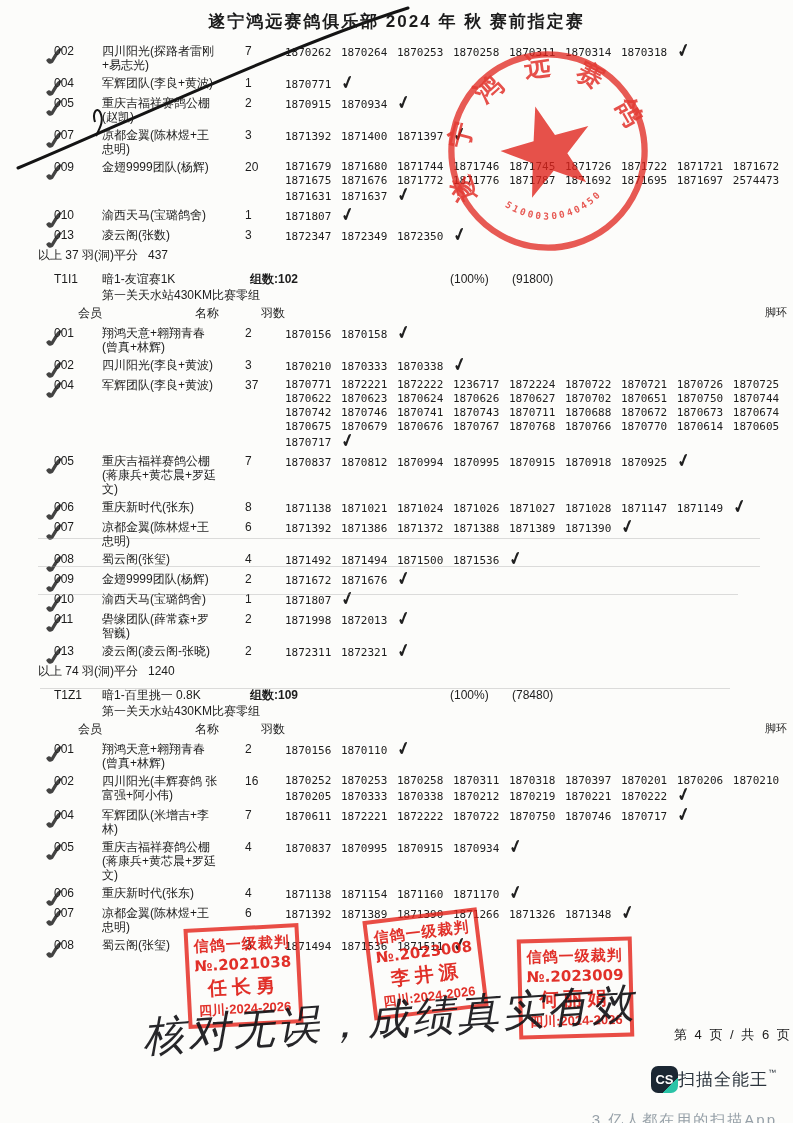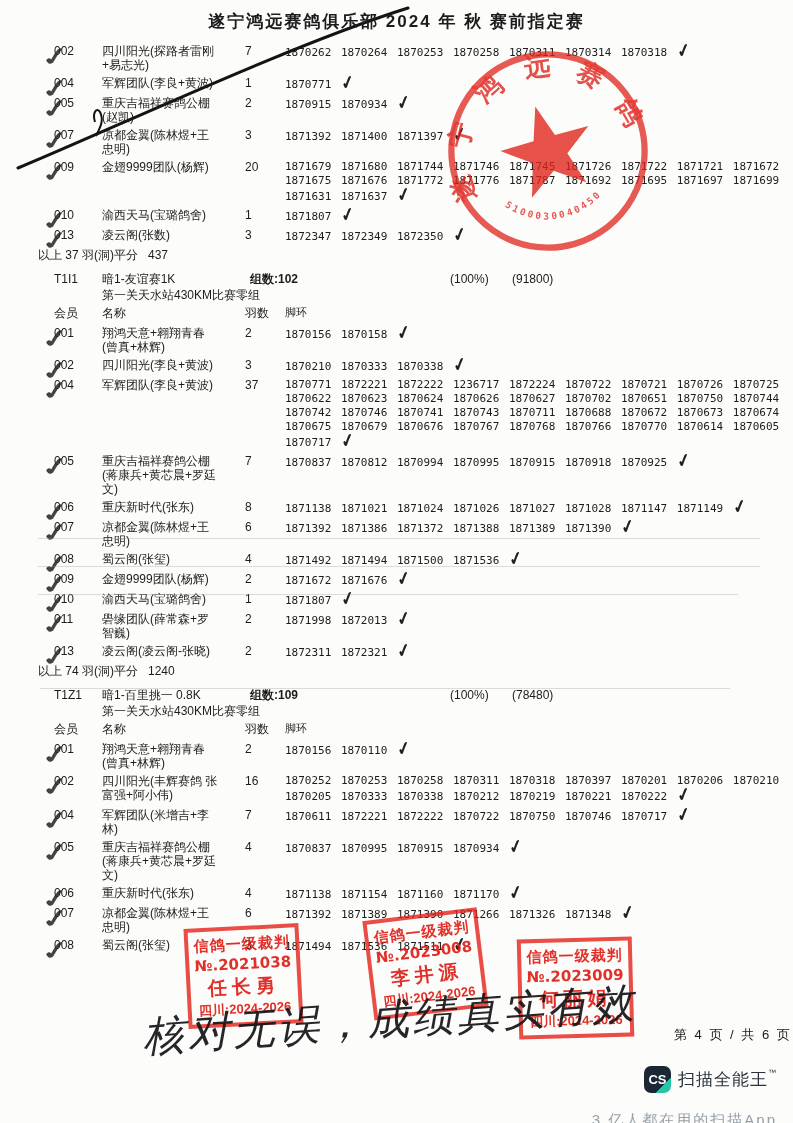--- a/index.html
+++ b/index.html
@@ -19,21 +19,21 @@
   .swoosh{position:absolute;left:-8px;top:6px;font-size:22px;font-weight:bold;color:#232323;
           transform:rotate(-14deg) scaleX(1.5);opacity:.85;pointer-events:none;}
   .check{display:inline-block;font-family:"Liberation Sans",sans-serif;font-size:16px;
          font-weight:bold;margin-left:10px;transform:rotate(-10deg) scaleY(1.2);color:#202020;}
   .sec-head{display:flex;margin:8px 0 2px 0;line-height:14px;font-size:12px;}
   .sec-head .sh-code{margin-left:54px;width:48px;flex:none;}
   .sec-head .sh-event{width:148px;flex:none;}
   .sec-head .sh-groups{width:200px;flex:none;font-weight:bold;}
   .sec-head .sh-pct{width:62px;flex:none;}
   .sec-sub{margin:0 0 4px 102px;line-height:14px;font-size:12px;}
-  .col-heads{margin-bottom:6px;}
+  .col-heads{margin-bottom:6px;text-align:right;}
   .summary{margin:4px 0 10px 38px;line-height:14px;font-size:12px;white-space:pre-wrap;}
   .hl{position:absolute;height:1px;background:#9f9f9f;opacity:.35;pointer-events:none;}
   
   .seal{position:absolute;left:443px;top:46px;width:210px;height:210px;
         transform:rotate(-16deg);opacity:.88;pointer-events:none;}
   
   .jstamp{position:absolute;border:4px solid rgba(228,32,24,.8);color:rgba(222,25,18,.9);
           text-align:center;padding:4px 5px;font-weight:bold;background:transparent;}
   .jstamp .t1{font-size:15px;letter-spacing:1px;white-space:nowrap;line-height:20px;}
   .jstamp .t2{font-size:15px;white-space:nowrap;line-height:20px;font-family:"DejaVu Sans",sans-serif;}
@@ -41,21 +41,21 @@
   .jstamp .t4{font-size:13px;white-space:nowrap;line-height:18px;}
   #jstamp-0{left:186px;top:926px;transform:rotate(-3deg);}
   #jstamp-1{left:368px;top:914px;transform:rotate(-7deg);}
   #jstamp-2{left:518px;top:938px;transform:rotate(-1.5deg);}
   .handwriting{position:absolute;left:142px;top:992px;font-size:42px;color:#141418;
                font-family:"DejaVu Serif",serif;font-style:italic;letter-spacing:3px;
                transform:rotate(-4deg);opacity:.92;white-space:nowrap;pointer-events:none;}
   .page-num{position:absolute;left:634px;top:1026px;font-size:13px;letter-spacing:2px;white-space:nowrap;padding-left:40px;}
   
   .cs-brand{position:absolute;right:16px;top:1066px;text-align:right;}
-  .cs-top{display:flex;align-items:center;justify-content:flex-end;gap:7px;}
+  .cs-top{display:flex;align-items:center;justify-content:flex-end;gap:0;}
   .cs-logo{width:27px;height:27px;border-radius:7px;color:#fff;font-weight:bold;font-size:13px;
            display:flex;align-items:center;justify-content:center;
            background:linear-gradient(135deg,#1b2733 72%,#2bc3a7 72%);}
   .cs-name{font-size:17px;font-weight:normal;color:#2a333c;letter-spacing:1px;}
   .cs-tm{font-size:8px;color:#2a333c;vertical-align:top;}
   .cs-tag{margin-top:18px;font-size:15px;color:#96a0a8;letter-spacing:2px;}
   .stroke-tl{position:absolute;left:0;top:0;pointer-events:none;}
 </style>
 </head>
 <body>
@@ -101,21 +101,21 @@
         <span class="cell rings">
           <div class="ring-line">1871392 1871400 1871397<span class="check">✓</span></div>
         </span>
       </div>
       <div class="row">
         <span class="cell id">009<span class="swoosh">✓</span></span>
         <span class="cell name">金翅9999团队(杨辉)</span>
         <span class="cell count">20</span>
         <span class="cell rings">
           <div class="ring-line">1871679 1871680 1871744 1871746 1871745 1871726 1871722 1871721 1871672</div>
-          <div class="ring-line">1871675 1871676 1871772 1871776 1871787 1871692 1871695 1871697 1871699</div>
+          <div class="ring-line">1871675 1871676 1871772 1871776 1871787 1871692 1871695 1871697 2574473</div>
           <div class="ring-line">1871631 1871637<span class="check">✓</span></div>
         </span>
       </div>
       <div class="row">
         <span class="cell id">010<span class="swoosh">✓</span></span>
         <span class="cell name">渝西天马(宝璐鸽舍)</span>
         <span class="cell count">1</span>
         <span class="cell rings">
           <div class="ring-line">1871807<span class="check">✓</span></div>
         </span>

